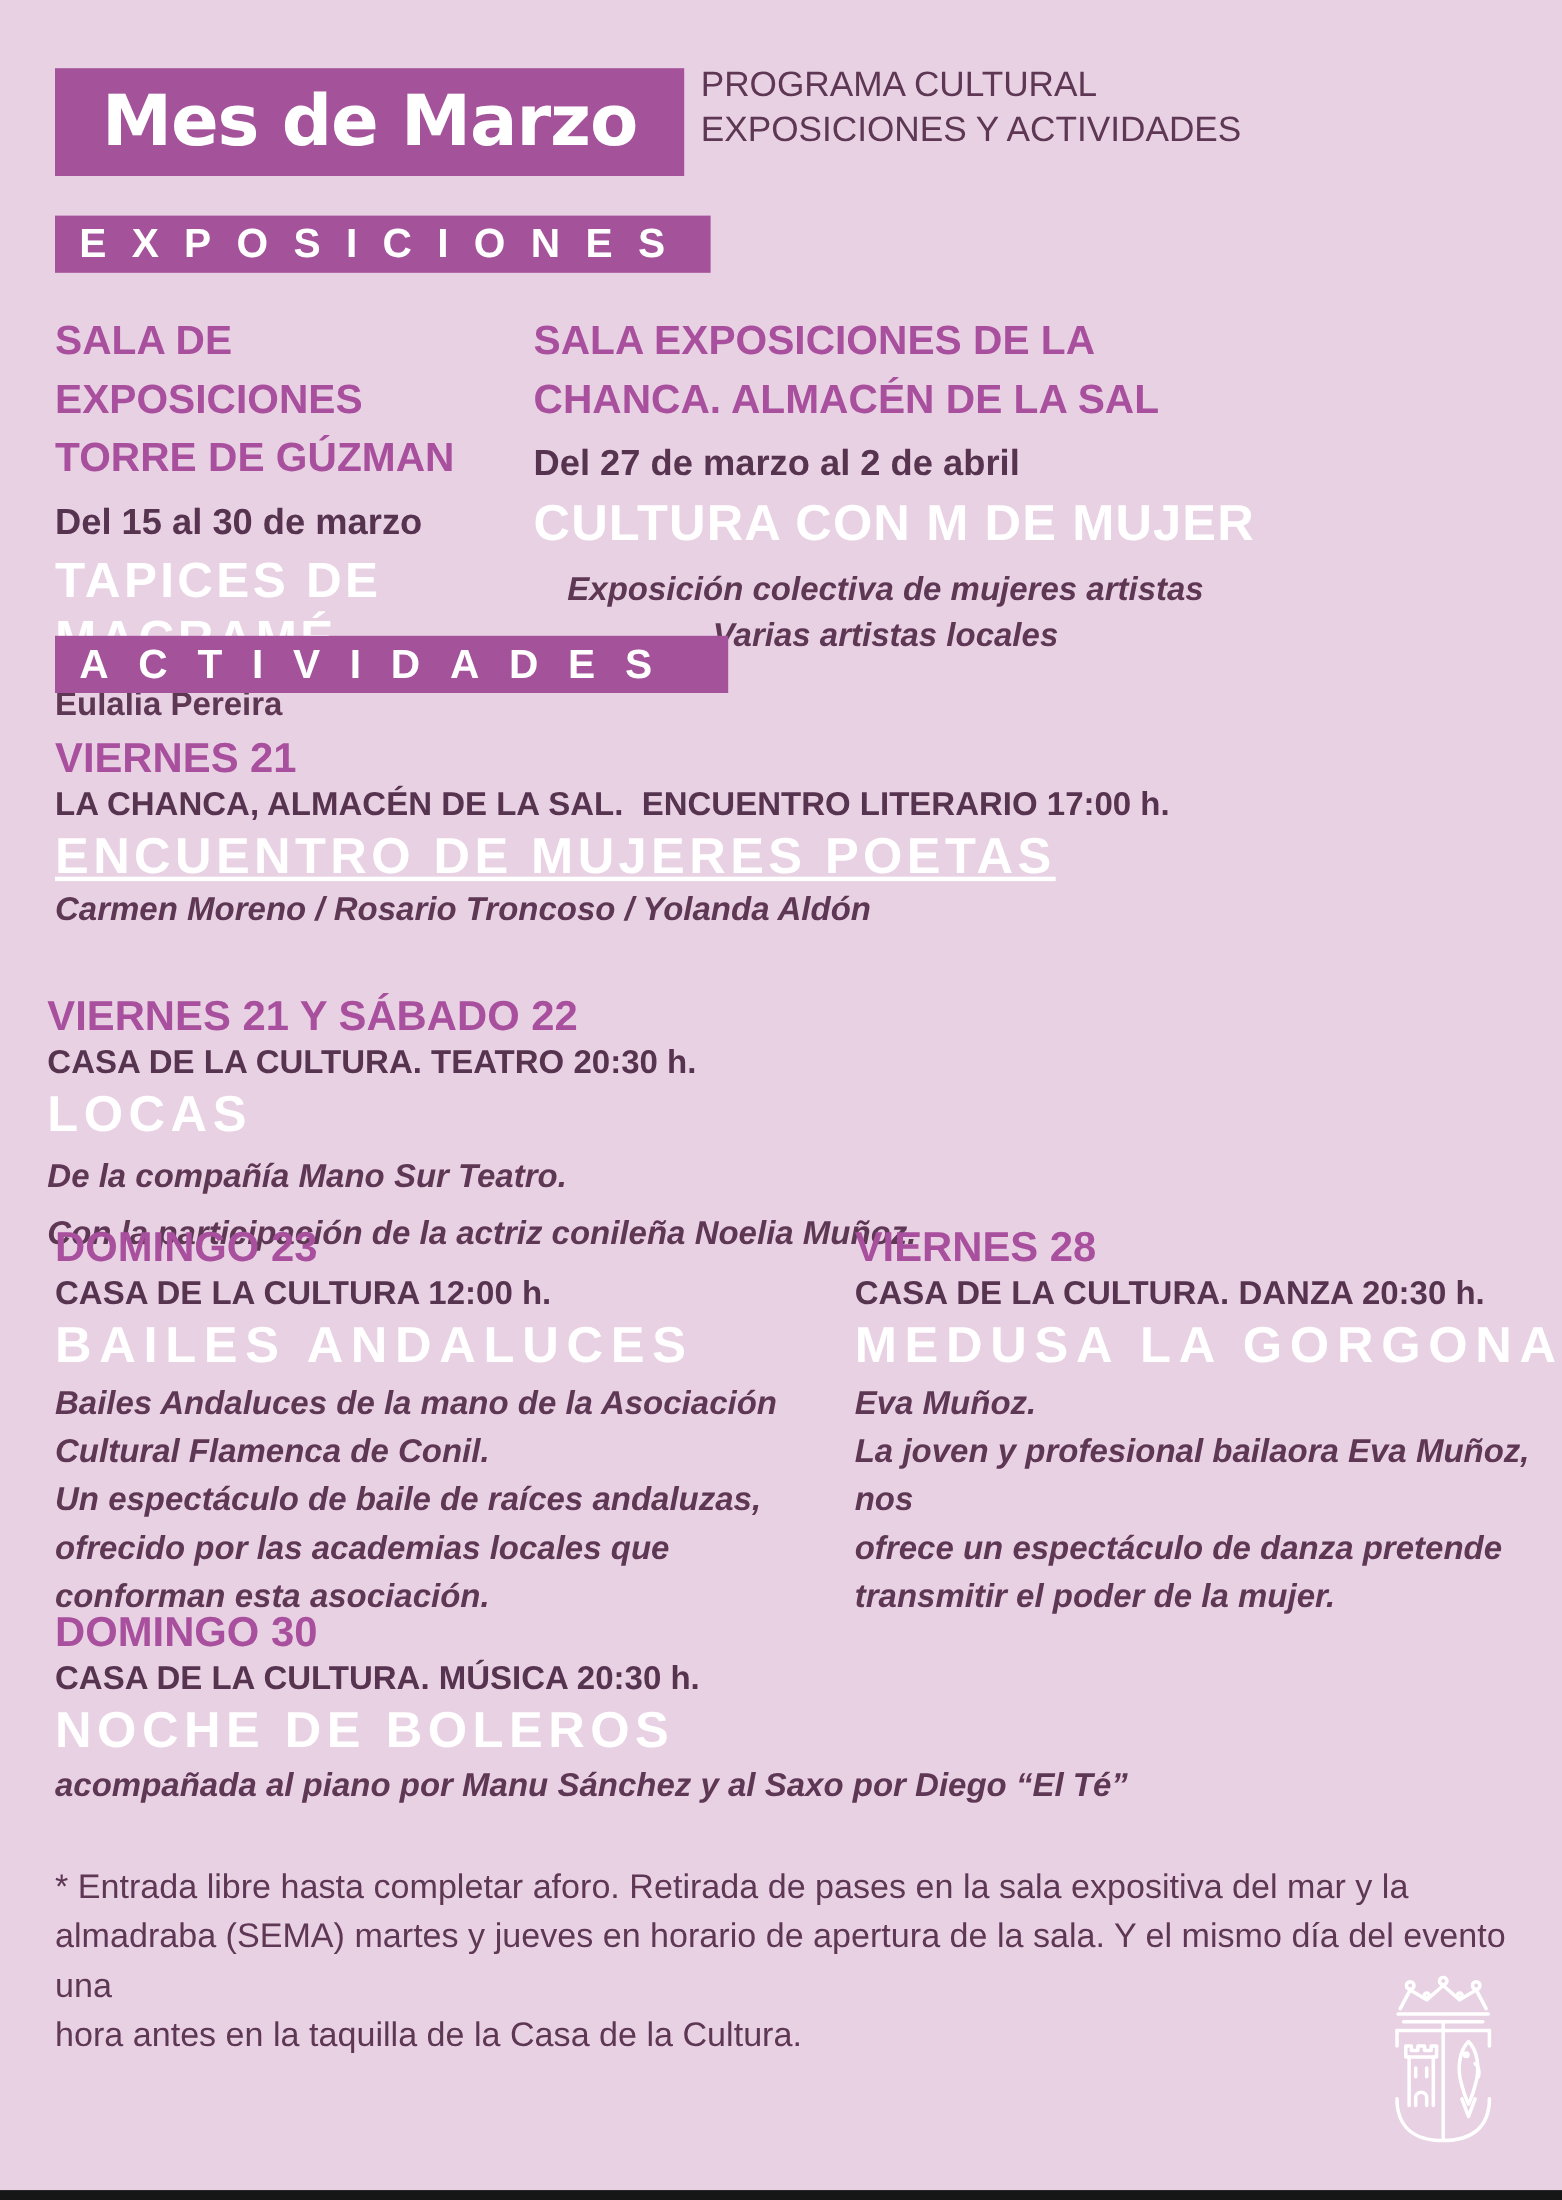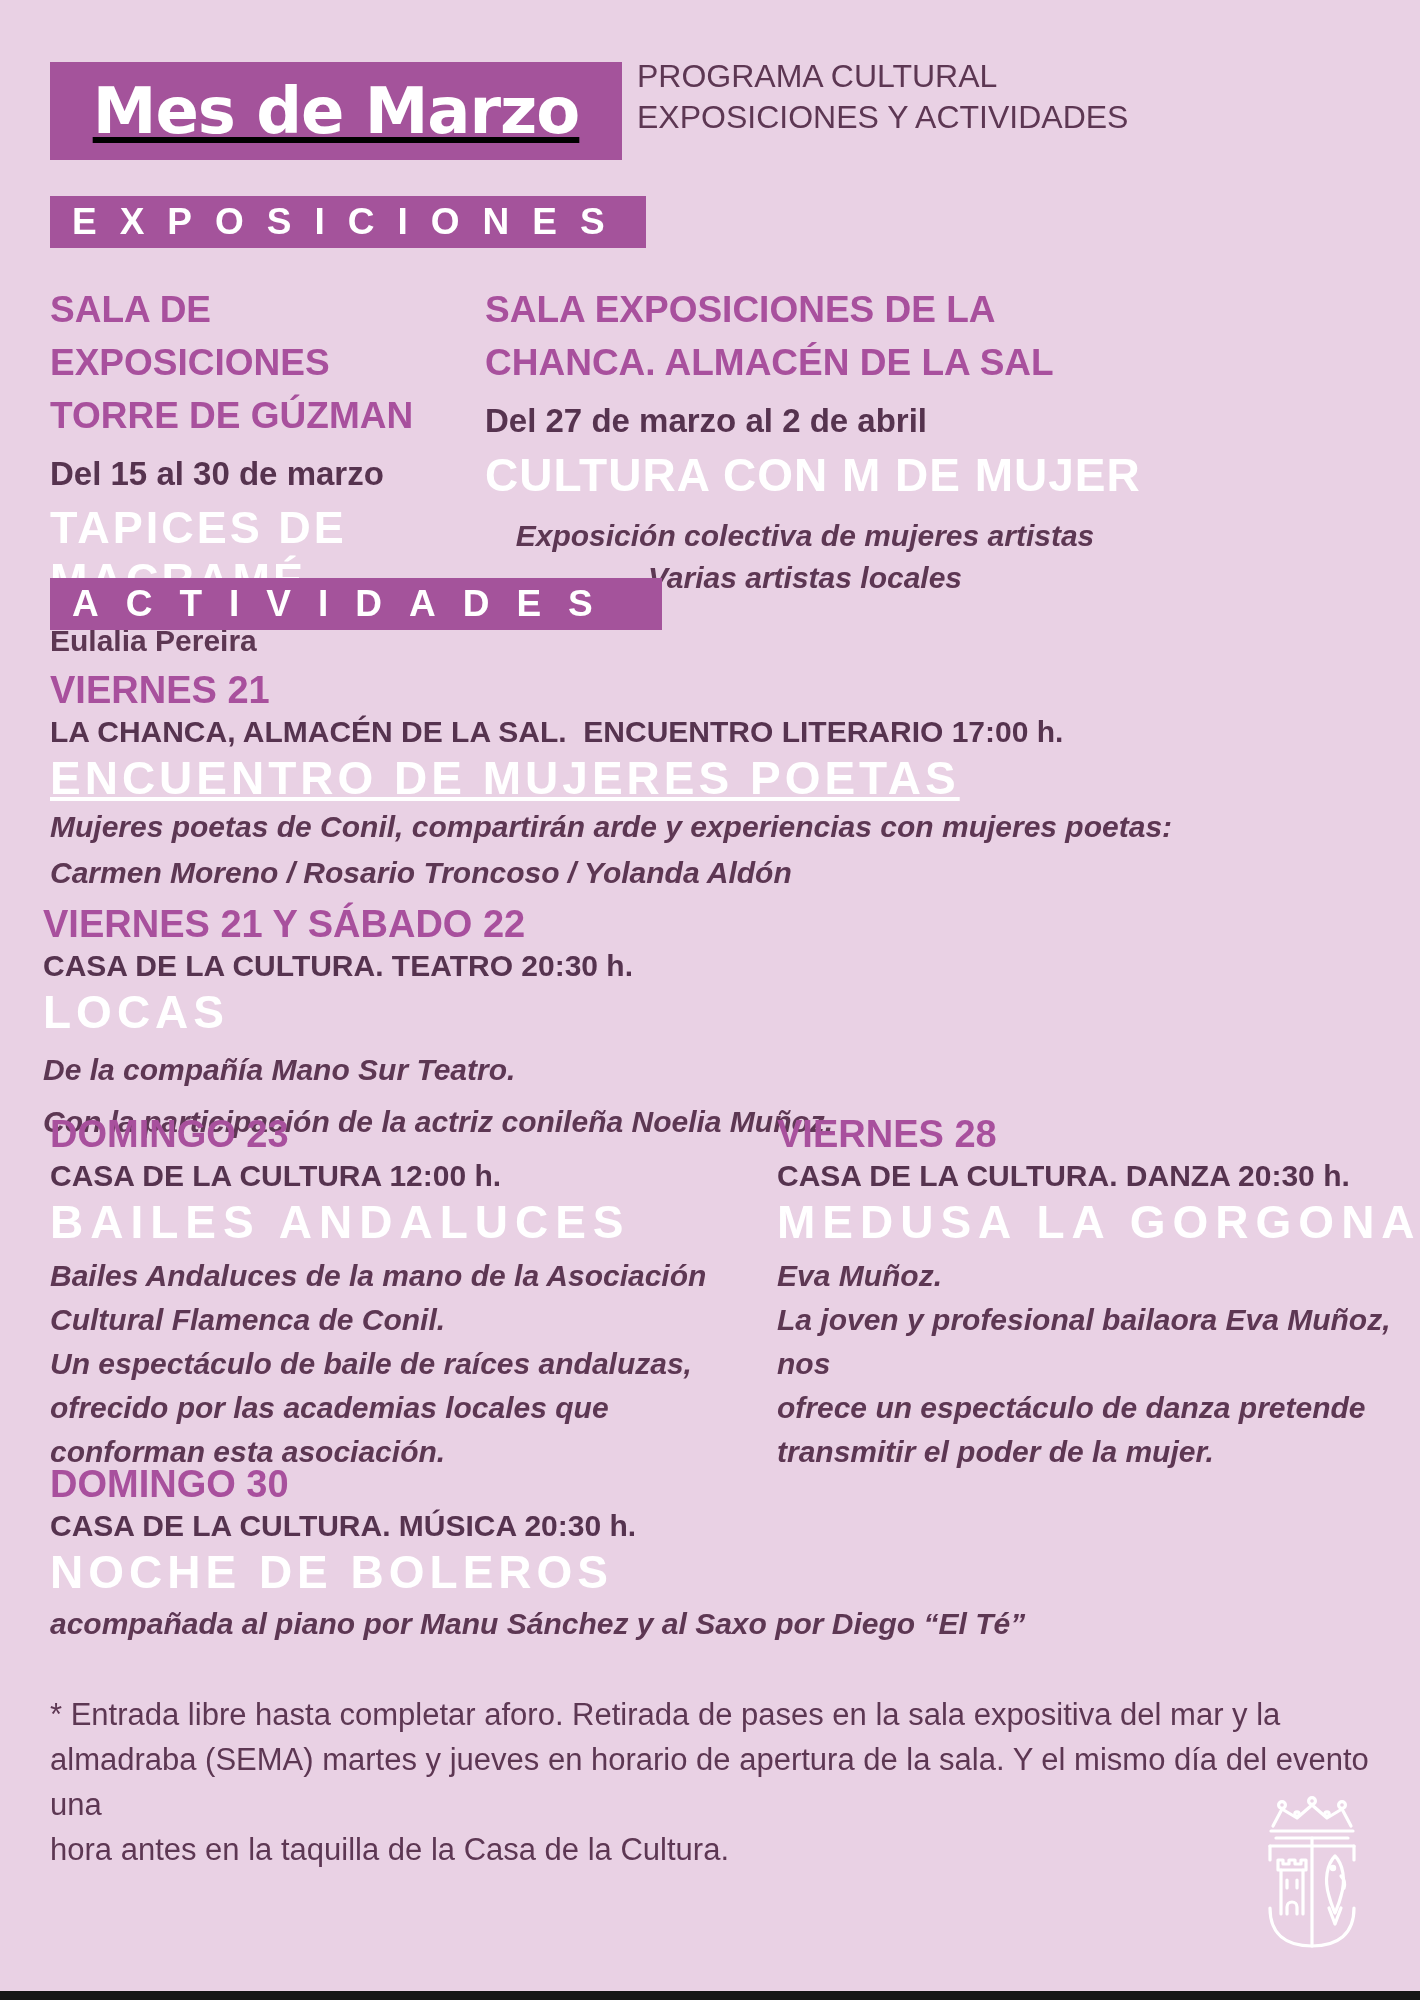--- a/index.html
+++ b/index.html
@@ -10,21 +10,21 @@
     background: #e9d1e4;
     overflow: hidden;
     font-family: "Liberation Sans", sans-serif;
   }
   .abs { position: absolute; }
 
   
   .title-box {
     left: 50px; top: 62px; width: 572px; height: 98px;
     background: #a4539b;
-    display: flex; align-items: center; justify-content: center; text-decoration: underline;
+    display: flex; align-items: center; justify-content: center;
   }
   .title-box .t {
     color: #ffffff; font-family: "DejaVu Sans", sans-serif;
     font-weight: 700; font-size: 64px; letter-spacing: -1px; white-space: nowrap;
   }
   .subtitle {
     left: 637px; top: 56px; width: 760px;
     color: #5d3753; font-size: 32px; line-height: 41px; font-weight: 400;
   }
 
@@ -107,21 +107,20 @@
   </div>
 
   <div class="abs section-bar bar-activ">
     <span>ACTIVIDADES</span>
   </div>
 
   <div class="abs event" style="left:50px; top:668px;">
     <div class="day">VIERNES 21</div>
     <div class="venue">LA CHANCA, ALMACÉN DE LA SAL.  ENCUENTRO LITERARIO 17:00 h.</div>
     <div class="white-title" style="letter-spacing:4px;text-decoration:underline;">ENCUENTRO DE MUJERES POETAS</div>
-    <div class="body-line">Mujeres poetas de Conil, compartirán arde y experiencias con mujeres poetas:</div>
     <div class="body-line">Carmen Moreno / Rosario Troncoso / Yolanda Aldón</div>
   </div>
 
   <div class="abs event" style="left:43px; top:902px;">
     <div class="day">VIERNES 21 Y SÁBADO 22</div>
     <div class="venue">CASA DE LA CULTURA. TEATRO 20:30 h.</div>
     <div class="white-title">LOCAS</div>
     <div style="height:6px;"></div>
     <div class="body-line" style="line-height:52px;">De la compañía Mano Sur Teatro.</div>
     <div class="body-line" style="line-height:52px;">Con la participación de la actriz conileña Noelia Muñoz.</div>

